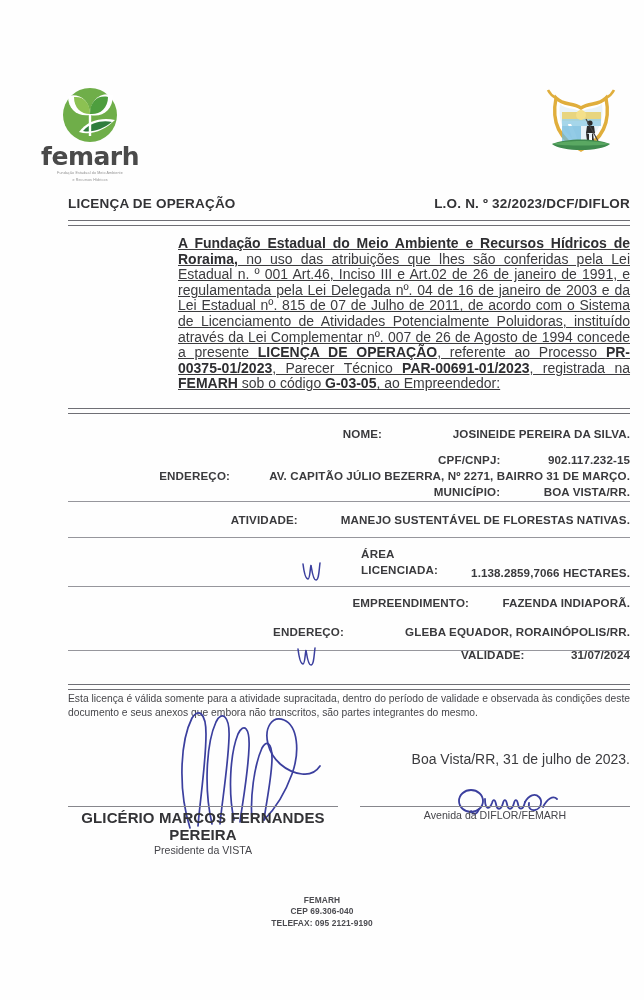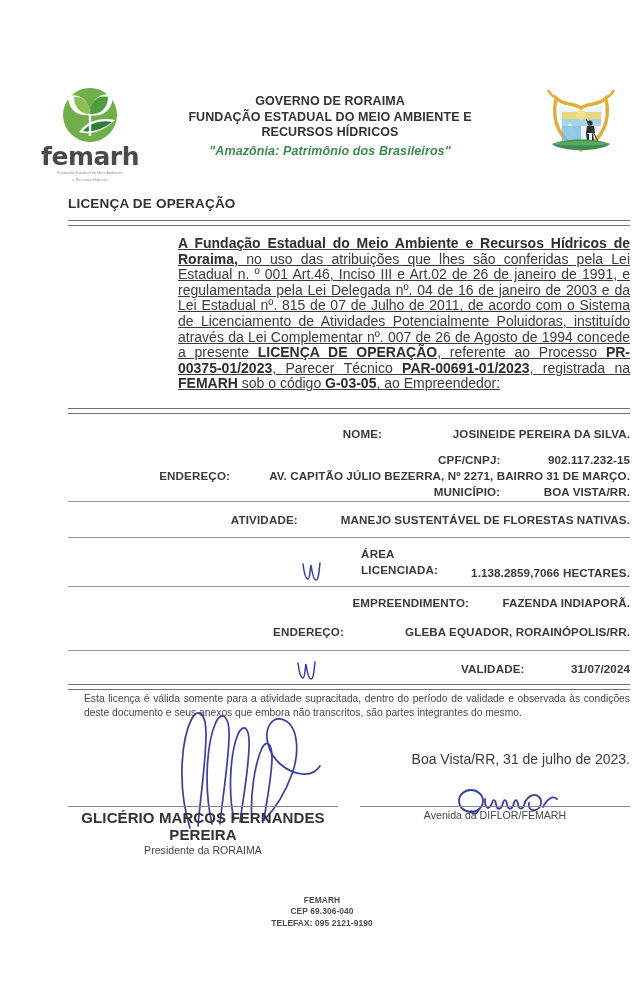--- a/index.html
+++ b/index.html
@@ -161,37 +161,36 @@
     color: #3a3a3d;
     letter-spacing: 0.1px;
   }
 
   .grp-nome   { top: 426px; }
   .grp-cpf    { top: 452px; }
   .grp-ativ   { top: 512px; }
   .grp-area   { top: 546px; }
   .grp-emp    { top: 595px; }
   .grp-end2   { top: 624px; }
-  .grp-val    { top: 661px; margin-left: 24px; }
+  .grp-val    { top: 647px; margin-left: 24px; }
 
   .w-lbl-a { width: 110px; }
   .w-lbl-b { width: 110px; }
   .w-lbl-c { width: 105px; }
 
   
   .disclaimer {
     position: absolute;
     left: 68px;
     right: 14px;
     top: 692px;
     font-size: 10.3px;
     line-height: 13.6px;
     text-align: justify;
     color: #46464a;
-    margin-left: 16px;
   }
 
   
   .datetext {
     position: absolute;
     right: 14px;
     top: 751px;
     font-size: 14px;
     color: #3b3b3e;
   }
@@ -260,26 +259,20 @@
           <path d="M20 46 C28 34, 44 31, 56 34 C46 44, 32 50, 20 46 Z" fill="#ffffff"></path>
           <path d="M24 45 C32 36, 44 34, 53 36 C44 43, 33 47, 24 45 Z" fill="#2f7d3e"></path>
           <path d="M31 50 L31 28" stroke="#ffffff" stroke-width="2.4" fill="none"></path>
         </svg>
       </div>
       <div class="logo-word">femarh</div>
       <div class="logo-sub">Fundação Estadual do Meio Ambiente</div>
       <div class="logo-sub">e Recursos Hídricos</div>
     </div>
 
-    <div class="title-block">
-      <div class="gov-line">GOVERNO DE RORAIMA</div>
-      <div class="gov-line">FUNDAÇÃO ESTADUAL DO MEIO AMBIENTE E</div>
-      <div class="gov-line">RECURSOS HÍDRICOS</div>
-      <div class="tagline">"Amazônia: Patrimônio dos Brasileiros"</div>
-    </div>
 
     <div class="crest">
       <svg viewBox="0 0 78 74" width="78" height="74">
         <path d="M14 10 C10 30, 14 50, 39 62 C64 50, 68 30, 64 10 C56 18, 48 14, 39 20 C30 14, 22 18, 14 10 Z" fill="#ffffff" stroke="#e0ae3c" stroke-width="3.4"></path>
         <path d="M18 16 C16 32, 20 46, 39 56 C58 46, 62 32, 60 16 C54 22, 46 19, 39 24 C32 19, 24 22, 18 16 Z" fill="#e9f3f8"></path>
         <rect x="20" y="24" width="39" height="9" fill="#e8cf6a" opacity="0.85"></rect>
         <rect x="20" y="31" width="39" height="7" fill="#9fd3e8" opacity="0.9"></rect>
         <circle cx="39" cy="27" r="5" fill="#f4e08a"></circle>
         <path d="M26 36 C28 44, 30 50, 32 54 L36 54 C34 46, 31 40, 29 36 Z" fill="#ffffff"></path>
         <rect x="20" y="38" width="19" height="18" fill="#6fb9dd" opacity="0.75"></rect>
@@ -293,20 +286,21 @@
         <path d="M10 56 C24 50, 54 50, 68 56 C58 64, 20 64, 10 56 Z" fill="#3f8a4e"></path>
         <path d="M10 56 C24 52, 54 52, 68 56 C54 58, 24 58, 10 56 Z" fill="#5aa862"></path>
         <path d="M14 10 C10 8, 8 6, 6 2" stroke="#e0ae3c" stroke-width="2.6" fill="none"></path>
         <path d="M64 10 C68 8, 70 6, 72 2" stroke="#e0ae3c" stroke-width="2.6" fill="none"></path>
       </svg>
     </div>
   </div>
 
   <div class="lic-row">
     <span>LICENÇA DE OPERAÇÃO</span>
+    <span>L.O. N. º 32/2023/DCF/DIFLOR</span>
   </div>
   <div class="rule-double" style="top:220px"></div>
 
   <div class="para">
     <b>A Fundação Estadual do Meio Ambiente e Recursos Hídricos de Roraima,</b><span> no uso das atribuições que lhes são conferidas pela Lei Estadual n. º 001 Art.46, Inciso III e Art.02 de 26 de janeiro de 1991, e regulamentada pela Lei Delegada nº. 04 de 16 de janeiro de 2003 e da Lei Estadual nº. 815 de 07 de Julho de 2011, de acordo com o Sistema de Licenciamento de Atividades Potencialmente Poluidoras, instituído através da Lei Complementar nº. 007 de 26 de Agosto de 1994 concede a presente </span><b>LICENÇA DE OPERAÇÃO</b><span>, referente ao Processo </span><b>PR-00375-01/2023</b><span>, Parecer Técnico </span><b>PAR-00691-01/2023</b><span>, registrada na </span><b>FEMARH</b><span> sob o código </span><b>G-03-05</b><span>, ao Empreendedor:</span>
   </div>
 
   <div class="rule-double" style="top:408px"></div>
 
   <div class="fields grp-nome">
@@ -414,21 +408,21 @@
         <path d="M70 17 C74 10, 80 8, 84 12 C88 16, 86 24, 80 25 C76 26, 73 23, 74 18"></path>
         <path d="M88 22 C92 14, 98 10, 102 14"></path>
       </g>
     </svg>
   </div>
 
   <div class="sig-area">
     <div class="sig-col">
       <div class="sig-line"></div>
       <div class="sig-name">GLICÉRIO MARCOS FERNANDES PEREIRA</div>
-      <div class="sig-role">Presidente da RORAIMA</div>
+      <div class="sig-role">Presidente da VISTA</div>
     </div>
     <div class="sig-col">
       <div class="sig-line"></div>
       <div class="sig-role">Avenida da DIFLOR/FEMARH</div>
     </div>
   </div>
 
   <div class="footer">
     <div>FEMARH</div>
     <div>CEP 69.306-040</div>

